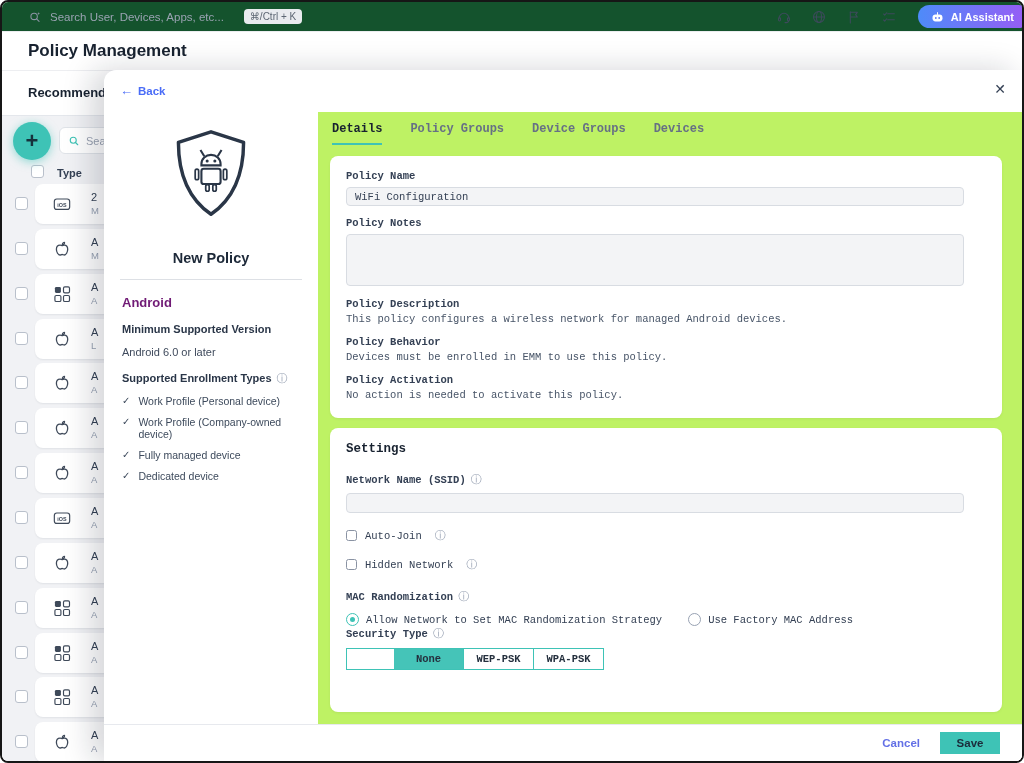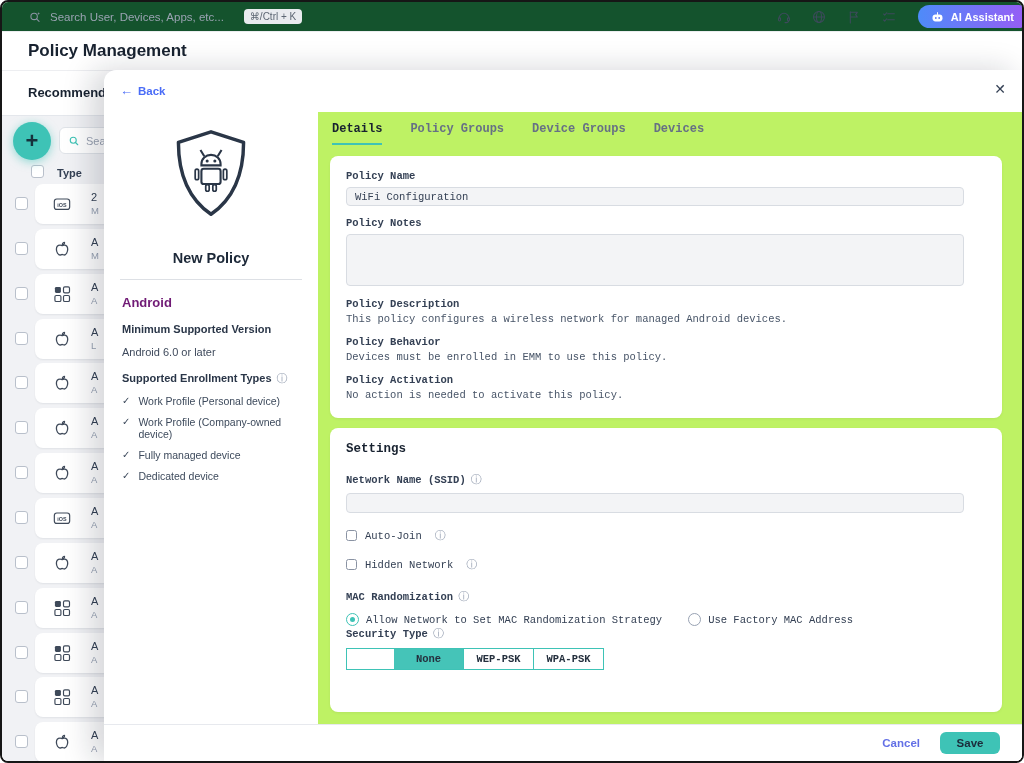--- a/index.html
+++ b/index.html
@@ -82,21 +82,21 @@
   .radio { width:13px; height:13px; border-radius:50%; border:1.5px solid #98a2b3; background:#fff; flex:none; position:relative; }
   .radio.sel { border-color:#3ec3b6; }
   .radio.sel::after { content:""; position:absolute; left:2.5px; top:2.5px; width:5px; height:5px; border-radius:50%; background:#3ec3b6; }
   .segmented { margin-top:7px; display:flex; width:258px; height:22px; border:1px solid #3ec3b6; border-radius:0; overflow:hidden;padding-left:47px; }
   .seg { flex:1; display:flex; align-items:center; justify-content:center; font-size:10.5px; font-weight:bold; color:#25303e; background:#fff; border-left:1px solid #3ec3b6; cursor:pointer; }
   .seg:first-child { border-left:none; }
   .seg.active { background:#45c4b8; }
 
   .modal-footer { position:absolute; left:0; right:0; bottom:0; height:37px; background:#fff; border-top:1px solid #e7e9ee; display:flex; align-items:center; justify-content:flex-end; gap:20px; padding-right:22px; }
   .cancel-link { font-size:11.5px; font-weight:bold; color:#6370e6; cursor:pointer; }
-  .save-btn { width:60px; height:22px; border:none; border-radius:6px; background:#3ec3b6; color:#1b2b3b; font-size:11.5px; font-weight:bold; cursor:pointer; font-family:inherit; }
+  .save-btn { width:60px; height:22px; border:none; border-radius:0; background:#3ec3b6; color:#1b2b3b; font-size:11.5px; font-weight:bold; cursor:pointer; font-family:inherit; }
 </style>
 </head>
 <body>
 
 <div class="screen">
 
   <header class="topbar">
     <div class="search-wrap">
       <svg viewBox="0 0 24 24" fill="none" stroke-width="1.8" stroke-linecap="round">
         <circle cx="10.5" cy="11" r="5.5"></circle>

